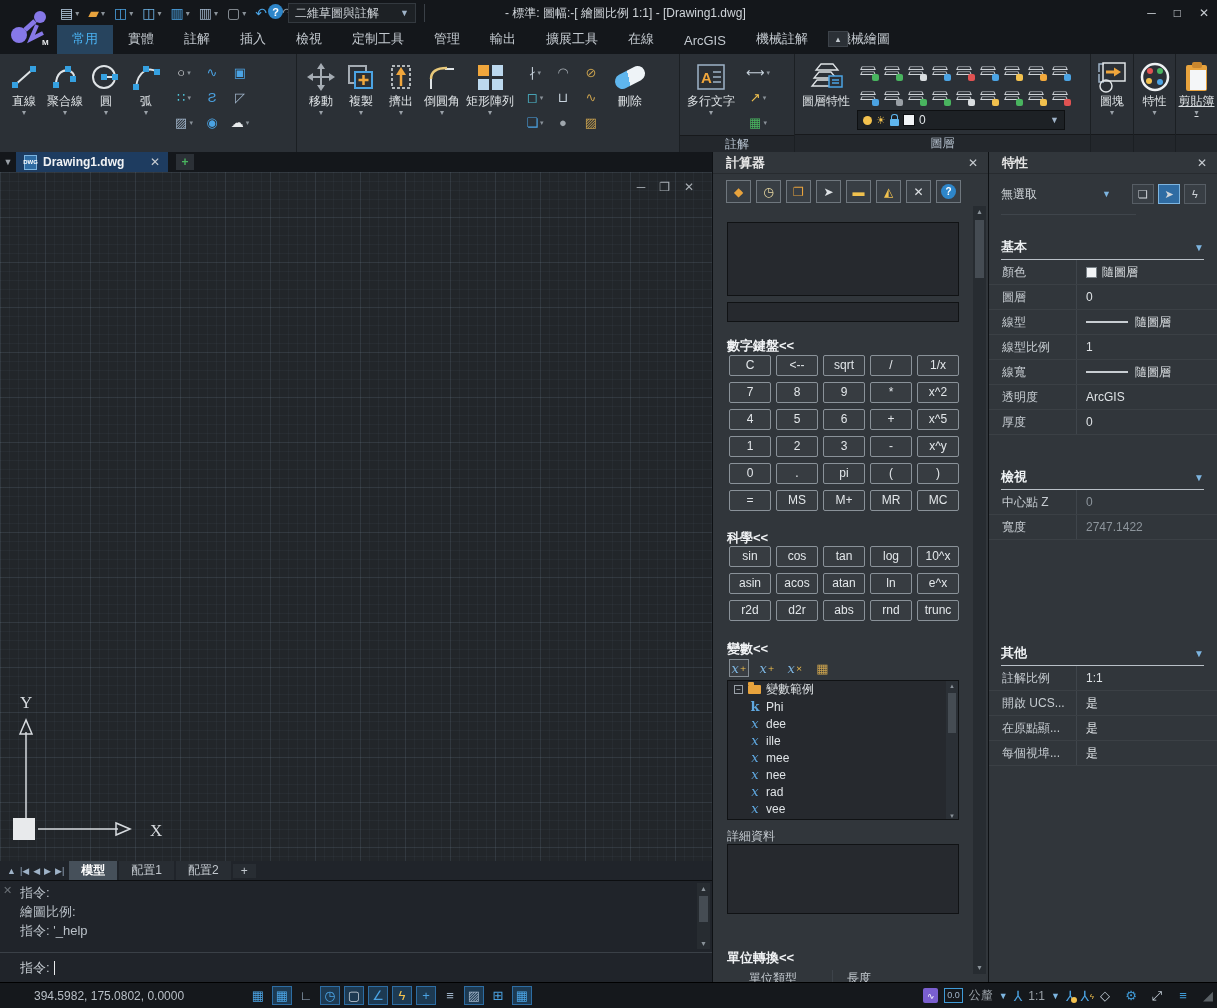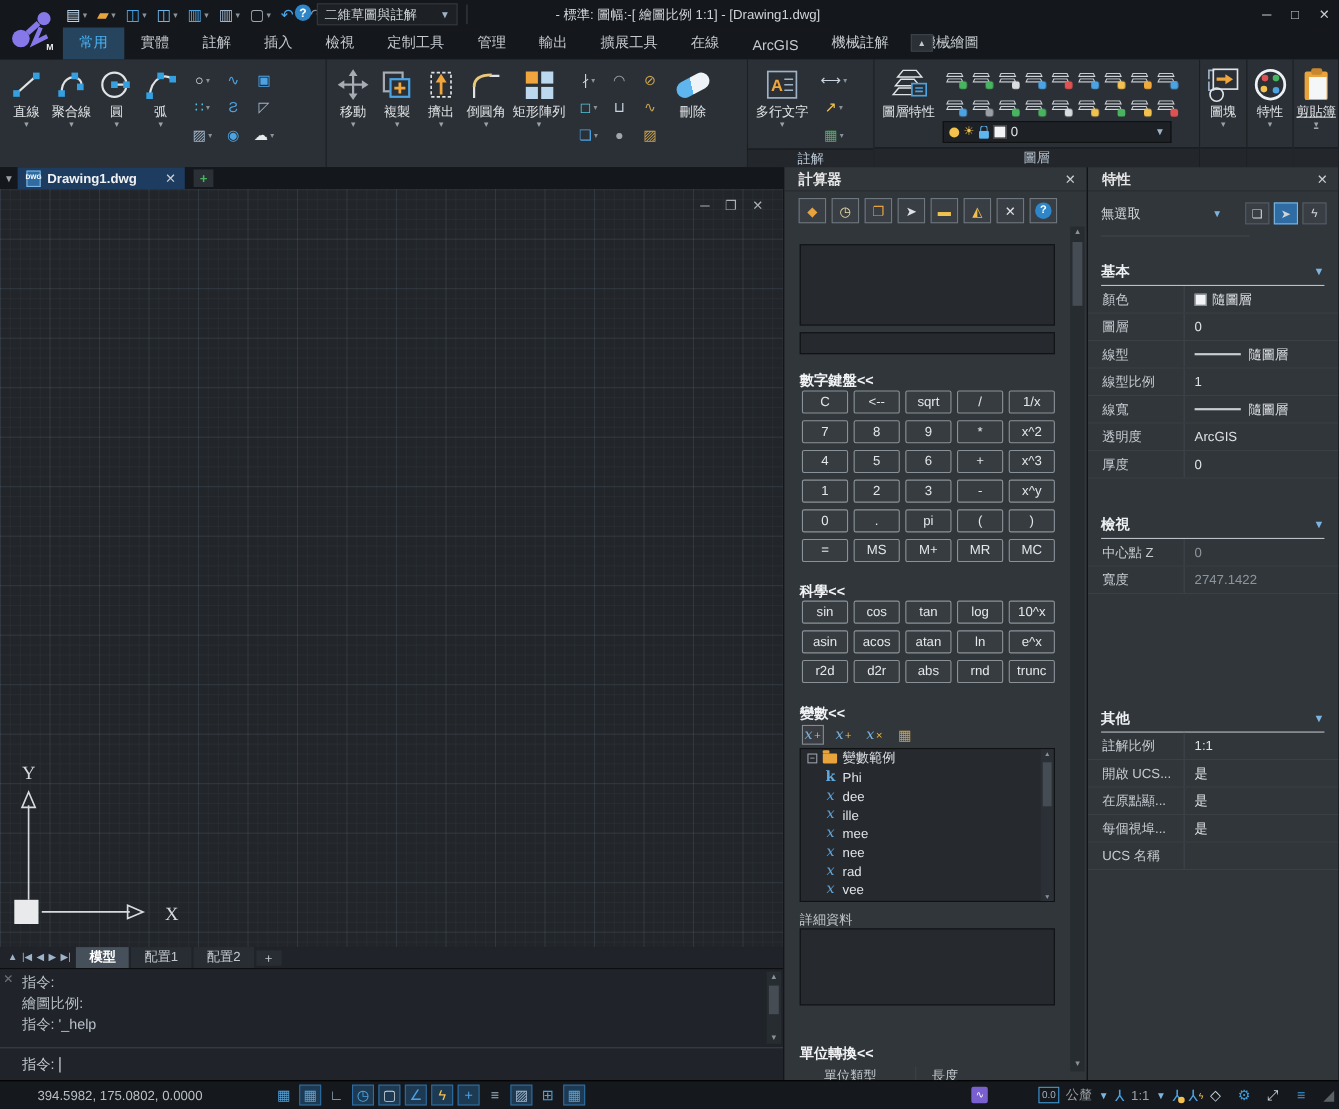--- a/index.html
+++ b/index.html
@@ -163,21 +163,21 @@
   
   .statusbar { position:absolute; left:0; top:982px; width:1217px; height:26px; background:#15181c; border-top:1px solid #000; }
   .sb-coords { position:absolute; left:34px; top:6px; color:#b8bfc6; font-size:12px; }
   .sb-center { position:absolute; left:248px; top:3px; display:flex; gap:4px; }
   .sico { width:20px; height:19px; display:flex; align-items:center; justify-content:center; font-size:13px; }
   .sico.boxed { border:1px solid #2d6da3; background:#1d3a52; }
   .sb-right { position:absolute; right:4px; top:3px; display:flex; align-items:center; gap:6px; }
   .sb-right .txt { color:#9aa1a8; font-size:12px; }
   .sb-right .cd { color:#7db5e0; font-size:9px; }
   .mini-logo { width:15px; height:15px; background:#7a5fd0; border-radius:2px; color:#fff; font-size:9px; display:flex; align-items:center; justify-content:center; }
-  .units-badge { height:15px; border:1px solid #3f9bd8; color:#9fb3c8; font-size:9px; padding:0 2px; line-height:13px;margin-left:40px; }
+  .units-badge { height:15px; border:1px solid #3f9bd8; color:#9fb3c8; font-size:9px; padding:0 2px; line-height:13px; }
   .annico { color:#4ba3e3; font-size:14px; position:relative; line-height:14px; }
   .annico .dot { position:absolute; right:-3px; bottom:0; width:6px; height:6px; border-radius:50%; background:#f2c14e; }
   .annico .spk { position:absolute; right:-5px; bottom:-1px; color:#f2c14e; font-size:8px; }
   .grip { color:#5a6166; font-size:13px; margin-left:4px; }
 </style>
 </head>
 <body>
 
 <div class="app">
 
@@ -867,21 +867,21 @@
         <button class="ckey">1/x</button>
         <button class="ckey">7</button>
         <button class="ckey">8</button>
         <button class="ckey">9</button>
         <button class="ckey">*</button>
         <button class="ckey">x^2</button>
         <button class="ckey">4</button>
         <button class="ckey">5</button>
         <button class="ckey">6</button>
         <button class="ckey">+</button>
-        <button class="ckey">x^3</button>
+        <button class="ckey">x^5</button>
         <button class="ckey">1</button>
         <button class="ckey">2</button>
         <button class="ckey">3</button>
         <button class="ckey">-</button>
         <button class="ckey">x^y</button>
         <button class="ckey">0</button>
         <button class="ckey">.</button>
         <button class="ckey">pi</button>
         <button class="ckey">(</button>
         <button class="ckey">)</button>
@@ -1147,26 +1147,20 @@
             </div>
           </div>
 
           <div class="prow">
             <div class="plabel">每個視埠...</div>
             <div class="pvalue">
               <span class="pvtext">是</span>
             </div>
           </div>
 
-          <div class="prow">
-            <div class="plabel">UCS 名稱</div>
-            <div class="pvalue">
-              <span class="pvtext"></span>
-            </div>
-          </div>
 
 
       </div>
     </div>
   </div>
 
   <div class="statusbar">
     <span class="sb-coords">394.5982, 175.0802, 0.0000</span>
     <div class="sb-center">
 

